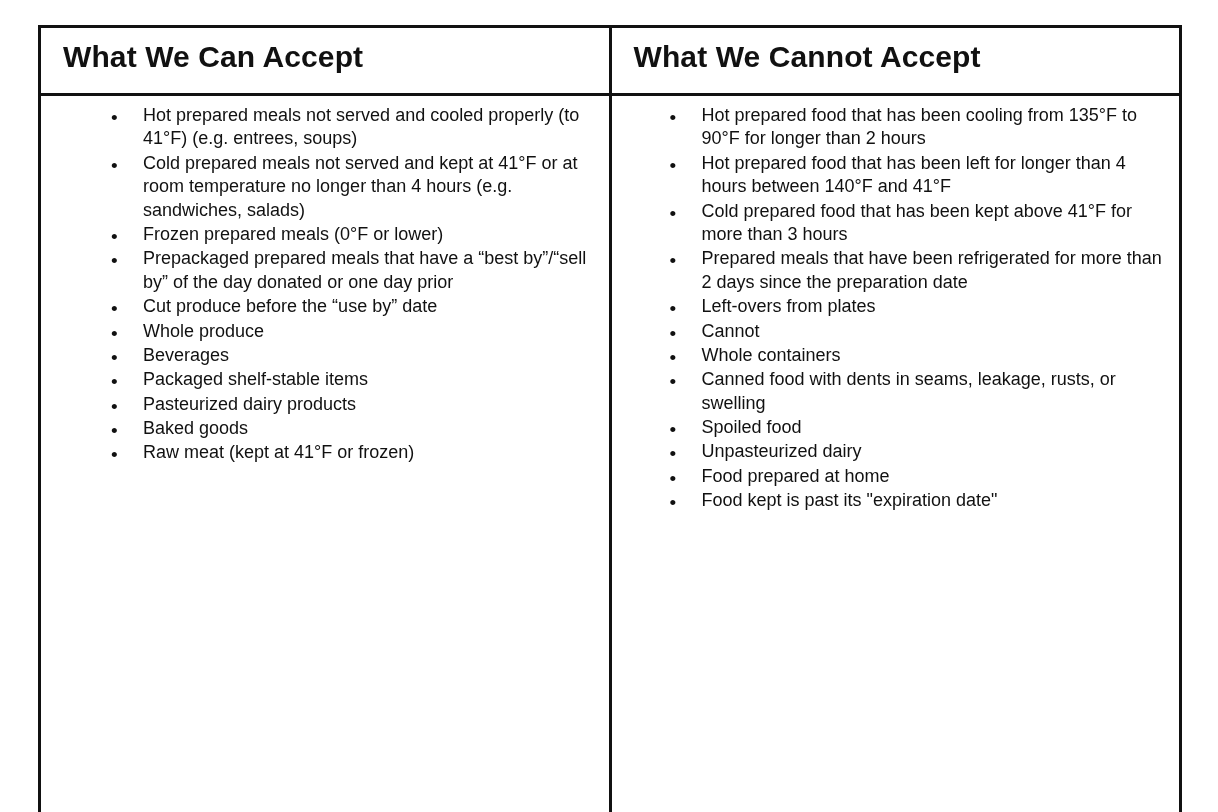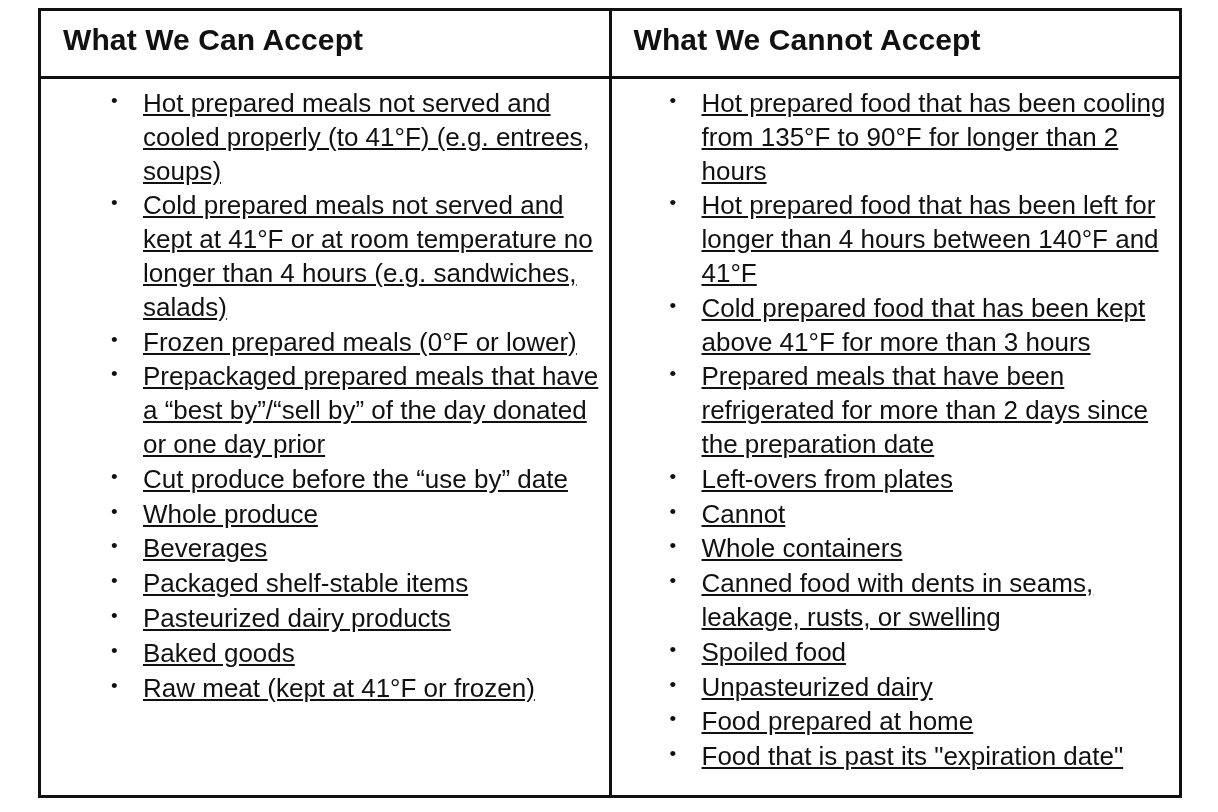--- a/index.html
+++ b/index.html
@@ -12,21 +12,21 @@
     height: 812px;
     font-family: "Liberation Sans", sans-serif;
     color: #111111;
     overflow: hidden;
   }
   .page {
     width: 1022px;
     height: 812px;
     position: relative;
     box-sizing: border-box;
-    padding: 8px 36px 10px 38px;
+    padding: 25px 36px 10px 38px;
   }
   table.accept-table {
     width: 1144px;
     height: 790px;
     border-collapse: collapse;
     table-layout: fixed;
   }
   table.accept-table th,
   table.accept-table td {
     border: 3px solid #111111;
@@ -49,26 +49,25 @@
     letter-spacing: 0.1px;
     line-height: 1.1;
   }
   ul.items {
     margin: 0;
     padding: 0 0 0 56px;
     list-style: none;
   }
   ul.items li {
     position: relative;
-    font-size: 26px;
+    font-size: 18px;
     line-height: 1.30;
     margin: 0 0 1px 0;
     padding-left: 36px;
     text-indent: 0;
-    text-decoration: underline;
   }
   ul.items li::before {
     content: "\2022";
     position: absolute;
     left: 4px;
     top: -1px;
     font-size: 19px;
     line-height: 1.62;
     color: #111111;
   }
@@ -121,19 +120,19 @@
             <li>Hot prepared food that has been left for longer than 4 hours between 140°F and 41°F</li>
             <li>Cold prepared food that has been kept above 41°F for more than 3 hours</li>
             <li>Prepared meals that have been refrigerated for more than 2 days since the preparation date</li>
             <li>Left-overs from plates</li>
             <li>Cannot</li>
             <li>Whole containers</li>
             <li>Canned food with dents in seams, leakage, rusts, or swelling</li>
             <li>Spoiled food</li>
             <li>Unpasteurized dairy</li>
             <li>Food prepared at home</li>
-            <li>Food that is past its "expiration date"</li>
+            <li>Food kept is past its "expiration date"</li>
           </ul>
         </td>
       </tr>
     </tbody>
   </table>
 </div>
 
 </body></html>

